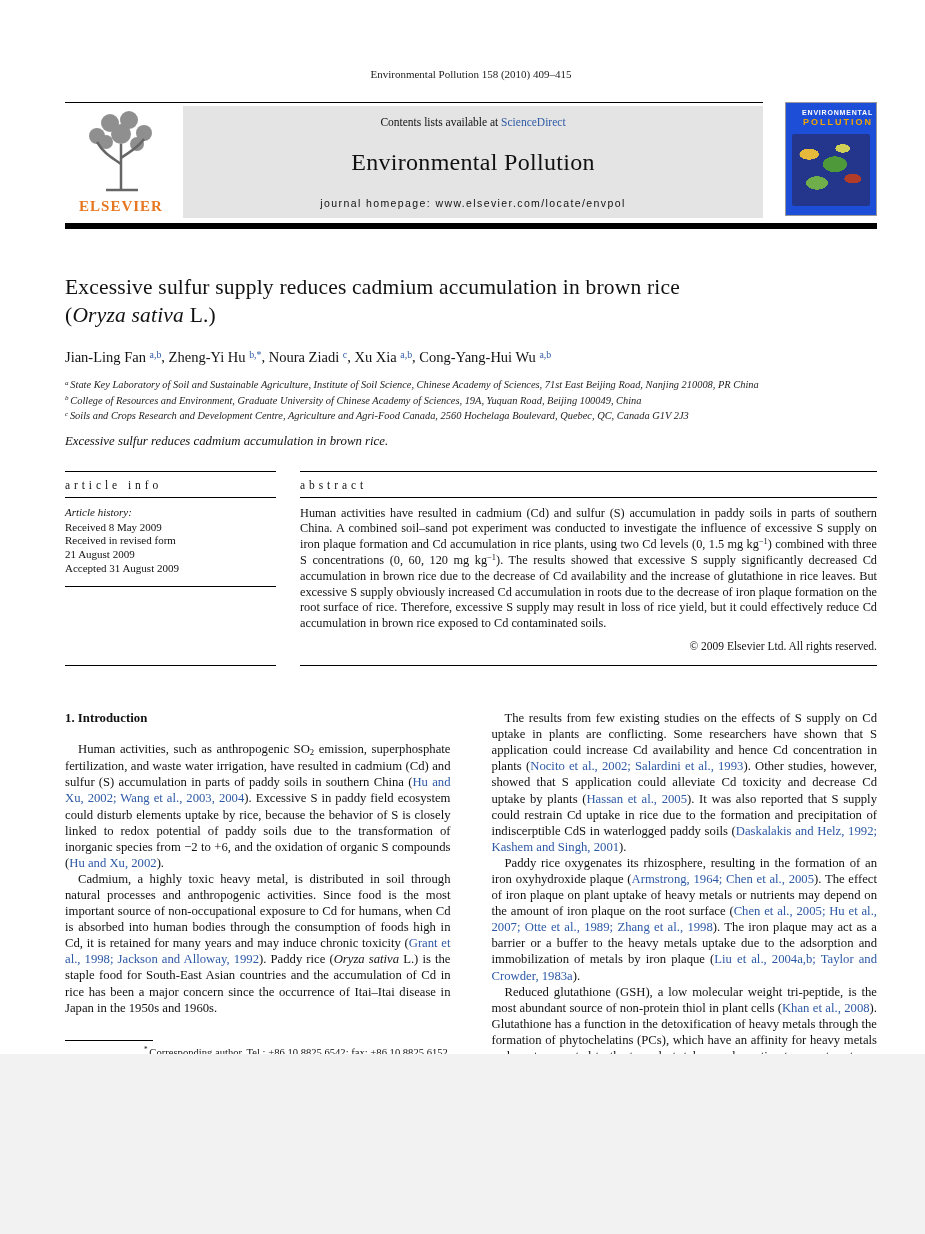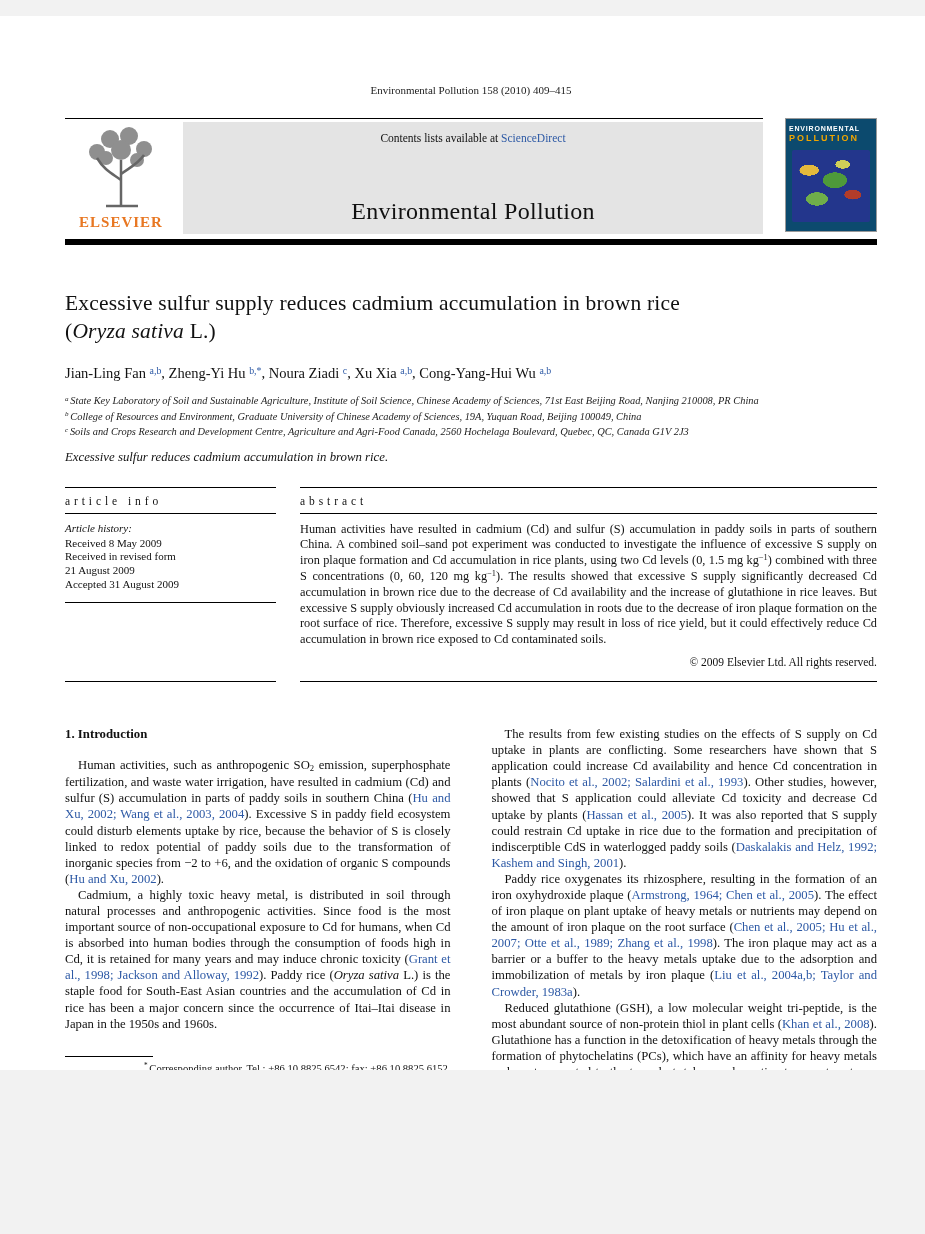--- a/index.html
+++ b/index.html
@@ -2,36 +2,36 @@
 <html><head>
 <meta charset="utf-8">
 <style>
   :root{
     --link:#2d59a5;
     --orange:#e87722;
     --banner:#e4e4e4;
   }
   html,body{margin:0;padding:0;background:#f2f2f2;}
   .page{
-    width:925px;height:1054px;margin:16px auto;background:#fff;
+    width:925px;height:1054px;margin:0 auto;background:#fff;
     box-sizing:border-box;padding:0 48px 0 65px;position:relative;overflow:hidden;
     font-family:"Liberation Serif",serif;color:#111;
   }
   .jref{text-align:center;font-size:11px;padding-top:68px;color:#222;}
   .head-row{display:flex;margin-top:22px;align-items:flex-start;}
   .head-left{flex:1;display:flex;border-top:1px solid #000;padding-top:3px;}
   .logo{width:112px;text-align:center;padding-top:2px;}
   .els-word{color:var(--orange);font-size:15px;letter-spacing:1px;font-weight:bold;margin-top:2px;font-family:"Liberation Serif",serif;}
   .banner{flex:1;background:var(--banner);margin-left:6px;height:112px;box-sizing:border-box;
     display:flex;flex-direction:column;justify-content:space-between;text-align:center;padding:10px 8px 9px;}
   .contents-line{font-size:11.5px;}
   .jtitle{font-size:24px;letter-spacing:.3px;}
   .homepage{font-size:10.5px;letter-spacing:1.4px;font-family:"Liberation Sans",sans-serif;color:#111;}
-  .cover{width:92px;height:114px;margin-left:22px;background:#0c4a6e;border:1px solid #999;
-    box-sizing:border-box;padding:6px 3px 0;text-align:left;overflow:hidden;}
+  .cover{width:92px;height:114px;margin-left:22px;background:#1d4ed8;border:1px solid #999;
+    box-sizing:border-box;padding:6px 3px 0;text-align:right;overflow:hidden;}
   .cover-t1{color:#fff;font-size:7px;letter-spacing:.8px;font-weight:bold;font-family:"Liberation Sans",sans-serif;}
   .cover-t2{color:#f0a500;font-size:9px;letter-spacing:2px;font-weight:bold;font-family:"Liberation Sans",sans-serif;margin-top:1px;}
   .cover-map{margin:7px auto 0;width:78px;height:72px;border-radius:2px;
     background:
       radial-gradient(ellipse 16px 9px at 22% 28%,#e4b93c 0 60%,transparent 61%),
       radial-gradient(ellipse 20px 13px at 55% 42%,#4e9a3a 0 60%,transparent 61%),
       radial-gradient(ellipse 14px 8px at 78% 62%,#b23c2a 0 60%,transparent 61%),
       radial-gradient(ellipse 18px 11px at 32% 68%,#6fae4a 0 60%,transparent 61%),
       radial-gradient(ellipse 12px 7px at 65% 20%,#d0d058 0 60%,transparent 61%),
       #23368c;}
@@ -88,20 +88,21 @@
             <path d="M39 56 C31 50 22 46 15 34"></path>
             <path d="M39 50 C47 44 56 40 62 31"></path>
             <path d="M24 82 H56"></path>
           </g>
         </svg>
         <div class="els-word">ELSEVIER</div>
       </div>
       <div class="banner">
         <div class="contents-line"><span>Contents lists available at </span><span class="lnk">ScienceDirect</span></div>
         <div class="jtitle">Environmental Pollution</div>
+        <div class="homepage">journal homepage: www.elsevier.com/locate/envpol</div>
       </div>
     </div>
     <div class="cover">
       <div class="cover-t1">ENVIRONMENTAL</div>
       <div class="cover-t2">POLLUTION</div>
       <div class="cover-map"></div>
     </div>
   </div>
 
   <div class="thick-rule"></div>

